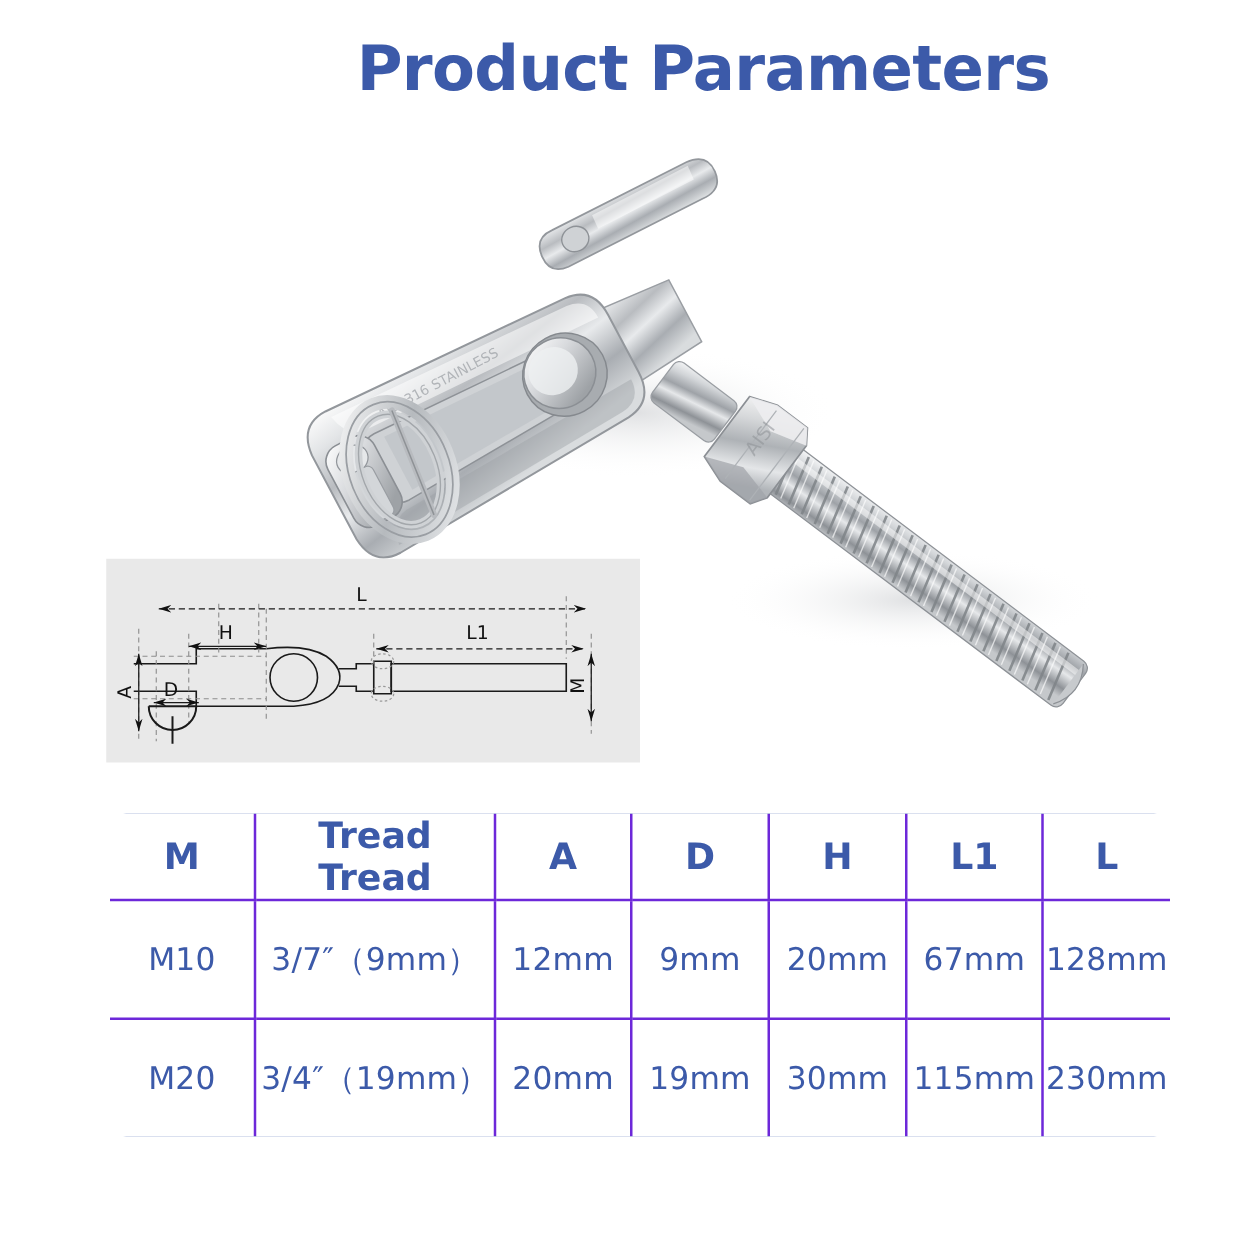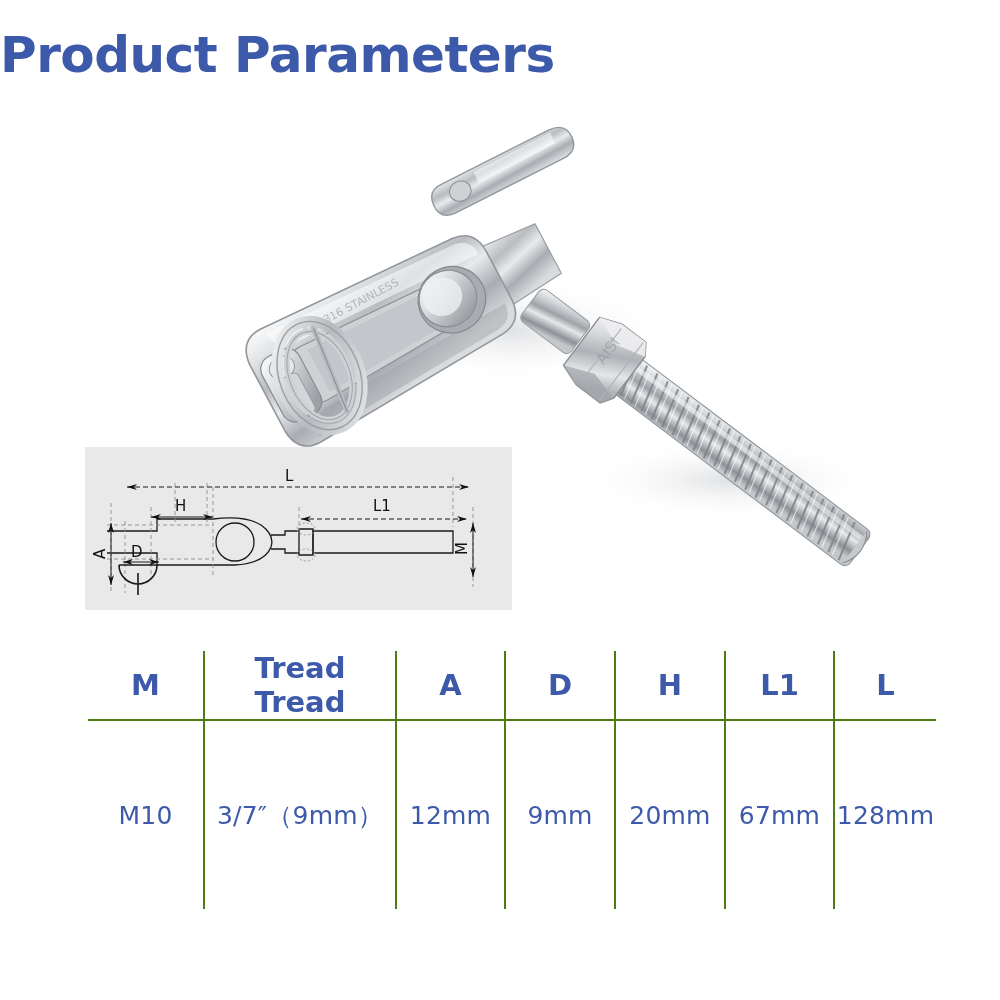--- a/index.html
+++ b/index.html
@@ -15,21 +15,21 @@
     font-family: "Liberation Sans", sans-serif;
     -webkit-font-smoothing: antialiased;
   }
 
   
   .page-title {
     position: absolute;
     left: 0;
     top: 30px;
     width: 840px;
-    text-align: left;
+    text-align: right;
     font-family: "DejaVu Sans", sans-serif;
     font-size: 50px;
     font-weight: bold;
     letter-spacing: -0.5px;
     color: #3c5aa9;
     line-height: 1;
   }
 
   
   .product-photo {
@@ -65,21 +65,21 @@
     width: 100%;
     height: 100%;
     border-collapse: collapse;
     table-layout: fixed;
     border: 3px solid #3c5aa9;
     border-radius: 16px;
     overflow: hidden;
     color: #3c5aa9;
   }
   table.spec-table td, table.spec-table th {
-    border: 2px solid #4d7c0f;
+    border: 2px solid #6d28d9;
     text-align: center;
     vertical-align: middle;
     padding: 0;
     font-family: "DejaVu Sans", sans-serif;
   }
   table.spec-table thead th {
     font-size: 29px;
     font-weight: bold;
     height: 56px;
   }
@@ -356,15 +356,24 @@
     <tbody>
       <tr>
         <td>M10</td>
         <td>3/7″（9mm）</td>
         <td>12mm</td>
         <td>9mm</td>
         <td>20mm</td>
         <td>67mm</td>
         <td>128mm</td>
       </tr>
+      <tr>
+        <td>M20</td>
+        <td>3/4″（19mm）</td>
+        <td>20mm</td>
+        <td>19mm</td>
+        <td>30mm</td>
+        <td>115mm</td>
+        <td>230mm</td>
+      </tr>
     </tbody>
   </table>
 </div>
 
 </body></html>

